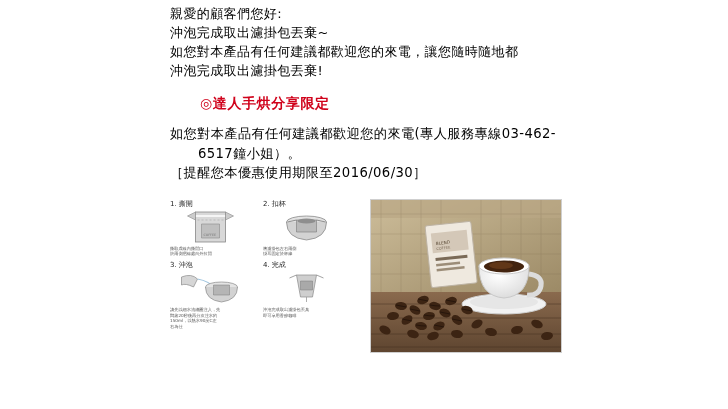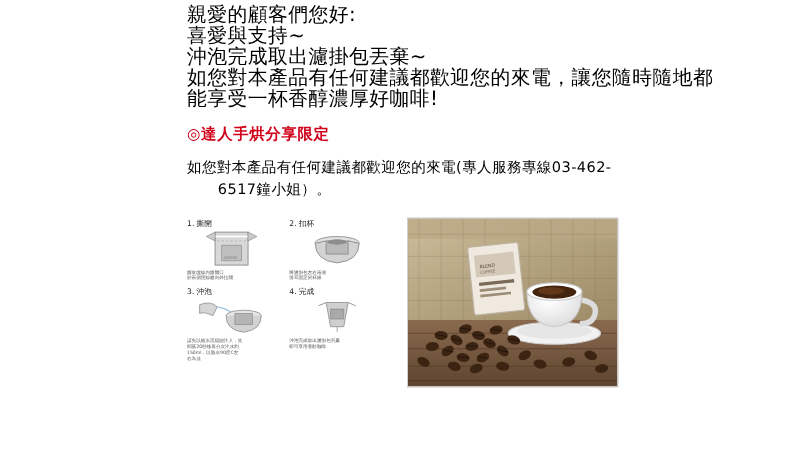--- a/index.html
+++ b/index.html
@@ -20,36 +20,37 @@
     width: 728px;
     height: 409px;
     box-sizing: border-box;
     padding: 4px 0 0 0;
   }
   .text-block {
     margin: 0;
     padding: 0 0 0 170px;
   }
   .line {
-    font-size: 18px;
+    font-size: 13px;
     line-height: 19px;
     letter-spacing: 0.4px;
     white-space: pre;
     color: #000000;
   }
   .gap-small { height: 11px; }
   .gap-med { height: 13px; }
 
   .headline {
     color: #d0021b;
     font-size: 14px;
     line-height: 20px;
     letter-spacing: 0.6px;
     font-weight: 600;
     white-space: pre;
+    margin-left: 30px;
   }
   .body-line {
     font-size: 13.2px;
     line-height: 19.5px;
     letter-spacing: 0.4px;
     white-space: pre;
   }
   .indent-line {
     padding-left: 28px;
   }
@@ -129,37 +130,37 @@
   }
   .photo svg { display: block; }
 </style>
 </head>
 <body>
 
 <div class="page">
 
   <div class="text-block">
     <div class="line">親愛的顧客們您好:</div>
-    <div class="line">喜愛與支持~</div>
     <div class="line">沖泡完成取出濾掛包丟棄~</div>
     <div class="line">如您對本產品有任何建議都歡迎您的來電，讓您隨時隨地都</div>
-    <div class="line">能享受一杯香醇濃厚好咖啡!</div>
+    <div class="line">沖泡完成取出濾掛包丟棄!</div>
   </div>
 
   <div class="gap-med"></div>
 
   <div class="text-block">
     <div class="headline">◎達人手烘分享限定</div>
   </div>
 
   <div class="gap-small"></div>
 
   <div class="text-block">
     <div class="body-line">如您對本產品有任何建議都歡迎您的來電(專人服務專線03-462-</div>
     <div class="body-line indent-line">6517鐘小姐）。</div>
+    <div class="body-line">［提醒您本優惠使用期限至2016/06/30］</div>
   </div>
 
   <div class="media">
 
     <div class="steps-panel">
       <div class="steps-grid">
 
         <div class="step">
           <div class="step-head">
             <span class="step-num">1.</span>

